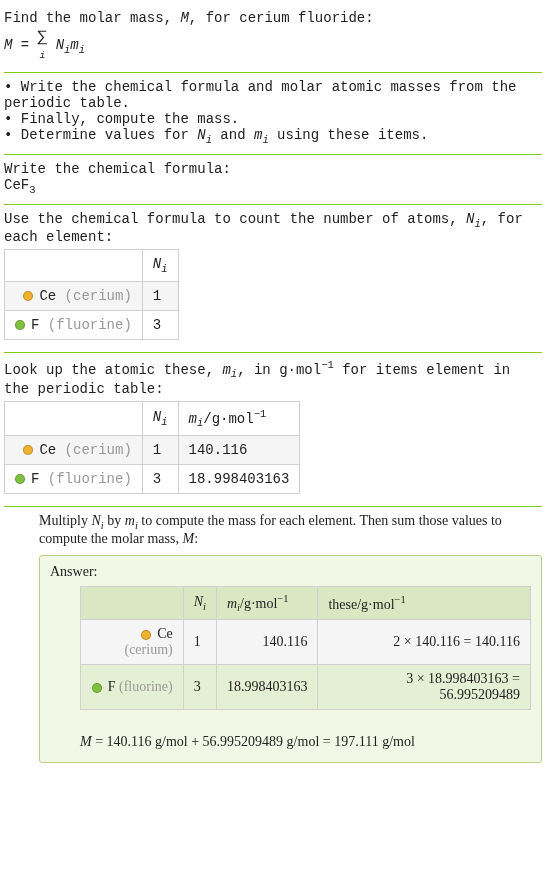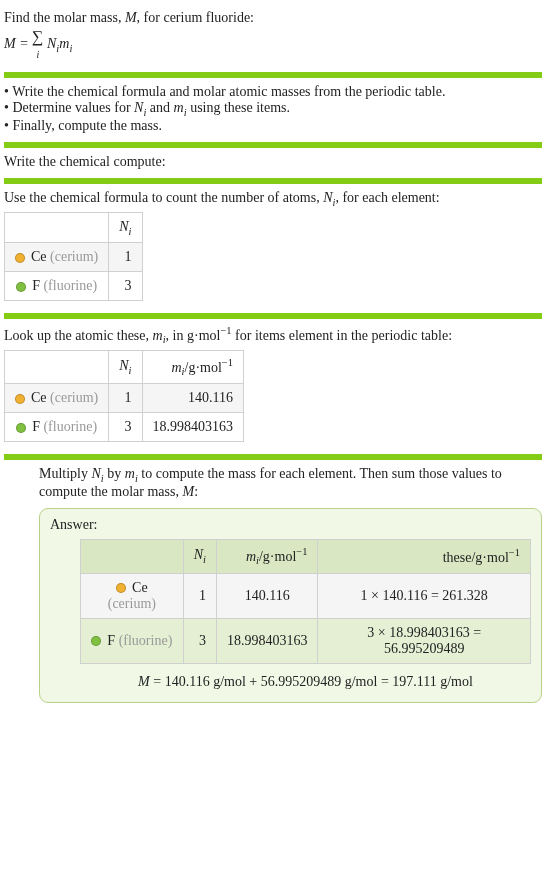--- a/index.html
+++ b/index.html
@@ -7,62 +7,63 @@
   margin: 0;
   padding: 0;
   font-family: Georgia, 'Times New Roman', serif;
   font-size: 14px;
   color: #222;
   background: #fff;
   width: 546px;
 }
 .container { padding: 4px 4px 8px 4px; }
 .section {
-  border-bottom: 6px solid #84cc16;
+  border-bottom: 1px solid #84cc16;
   padding: 6px 0 8px 0;
+  font-family: Liberation Mono, monospace;
 }
 .section:last-child { border-bottom: none; }
 .formula-line { margin: 2px 0; }
 .italic { font-style: italic; }
 .sub { vertical-align: sub; font-size: 0.75em; }
 .sup { vertical-align: super; font-size: 0.75em; }
 table.data {
   border-collapse: collapse;
   margin: 4px 0;
 }
 table.data th, table.data td {
   border: 1px solid #d0d0d0;
   padding: 6px 10px;
-  text-align: right;
+  text-align: left;
   font-weight: normal;
 }
 table.data tr:nth-child(even) td { background: #f5f5f5; }
-table.data td.left { text-align: center; margin-left: 22px; }
+table.data td.left { text-align: right; margin-left: 22px; }
 .swatch {
   display: inline-block;
   width: 10px; height: 10px;
   border-radius: 50%;
   border: 1px solid rgba(0,0,0,0.2);
   margin-right: 6px;
   vertical-align: middle;
 }
 .label-muted { color: #999; }
 .answer-box {
   border: 1px solid #b8d088;
   background: #f2f8e6;
-  border-radius: 9px;
+  border-radius: 3px;
   padding: 8px 10px 12px 10px;
   margin-top: 8px;
 }
 .answer-title { margin-bottom: 6px; }
 .answer-inner { padding-left: 30px; }
 .answer-inner table.data th, .answer-inner table.data td { background: #eef5e0; }
 .answer-inner table.data tr.alt td { background: #e5efd4; }
 .answer-inner table.data tr.head td { background: #d9e8c2; }
-.molar-formula { margin-top: 10px; text-align: center; }
+.molar-formula { margin-top: 24px; }
 .bigsum { font-size: 16px; }
 </style>
 </head>
 <body>
 
 <div class="container">
 
   <div class="section">
     <div>
       <span>Find the molar mass, </span><span class="italic">M</span><span>, for cerium fluoride:</span>
@@ -71,26 +72,29 @@
       <span class="italic">M = </span><span style="display:inline-block;vertical-align:middle;text-align:center;">
         <span class="bigsum">∑</span><br>
         <span class="italic" style="font-size:0.7em;">i</span>
       </span>
       <span class="italic">N</span><span class="italic sub">i</span><span class="italic">m</span><span class="italic sub">i</span>
     </div>
   </div>
 
   <div class="section">
     <div>• <span>Write the chemical formula and molar atomic masses from the periodic table.</span></div>
+    <div>• <span>Finally, compute the mass.</span></div>
     <div>• <span>Determine values for </span><span class="italic">N</span><span class="italic sub">i</span><span> and </span><span class="italic">m</span><span class="italic sub">i</span><span> using these items.</span></div>
-    <div>• <span>Finally, compute the mass.</span></div>
   </div>
 
   <div class="section">
-    <div>Write the chemical compute:</div>
+    <div>Write the chemical formula:</div>
+    <div>
+      <span>CeF</span><span class="sub">3</span>
+    </div>
   </div>
 
   <div class="section">
     <div>
       <span>Use the chemical formula to count the number of atoms, </span><span class="italic">N</span><span class="italic sub">i</span><span>, for each element:</span>
     </div>
     <table class="data">
       <tbody>
           <tr>
         <td></td>
@@ -146,21 +150,21 @@
               <tr class="head">
             <td></td>
             <td><span class="italic">N</span><span class="italic sub">i</span></td>
             <td><span class="italic">m</span><span class="italic sub">i</span><span>/g·mol</span><span class="sup">−1</span></td>
             <td><span>these/g·mol</span><span class="sup">−1</span></td>
           </tr>
           <tr>
             <td class="left"><span class="swatch" style="background:#f0b030"></span><span>Ce</span> <span class="label-muted">(cerium)</span></td>
             <td>1</td>
             <td class="left">140.116</td>
-            <td class="left">1 × 140.116 = 261.328</td>
+            <td class="left">2 × 140.116 = 140.116</td>
           </tr>
           <tr class="alt">
             <td class="left"><span class="swatch" style="background:#7fc040"></span><span>F</span> <span class="label-muted">(fluorine)</span></td>
             <td>3</td>
             <td class="left">18.998403163</td>
             <td class="left">3 × 18.998403163 = 56.995209489</td>
           </tr>
         </tbody>
           </table>
         <div class="molar-formula">

